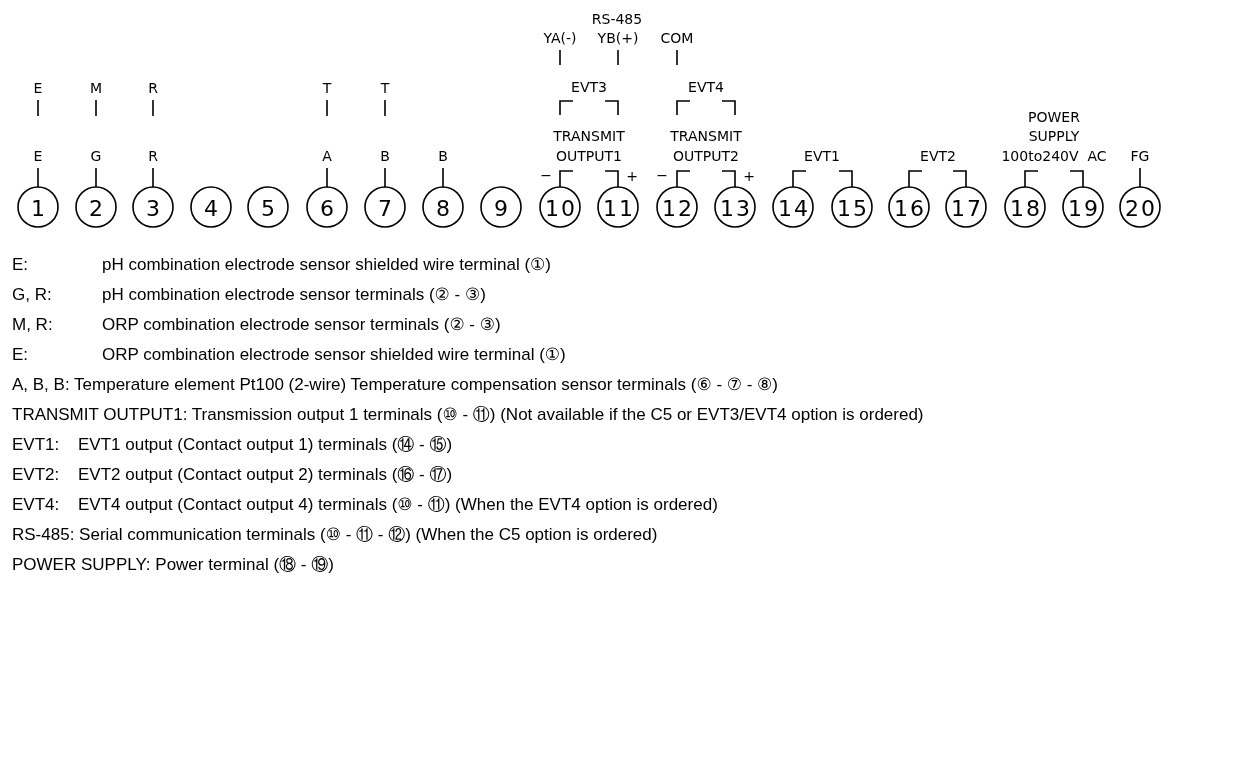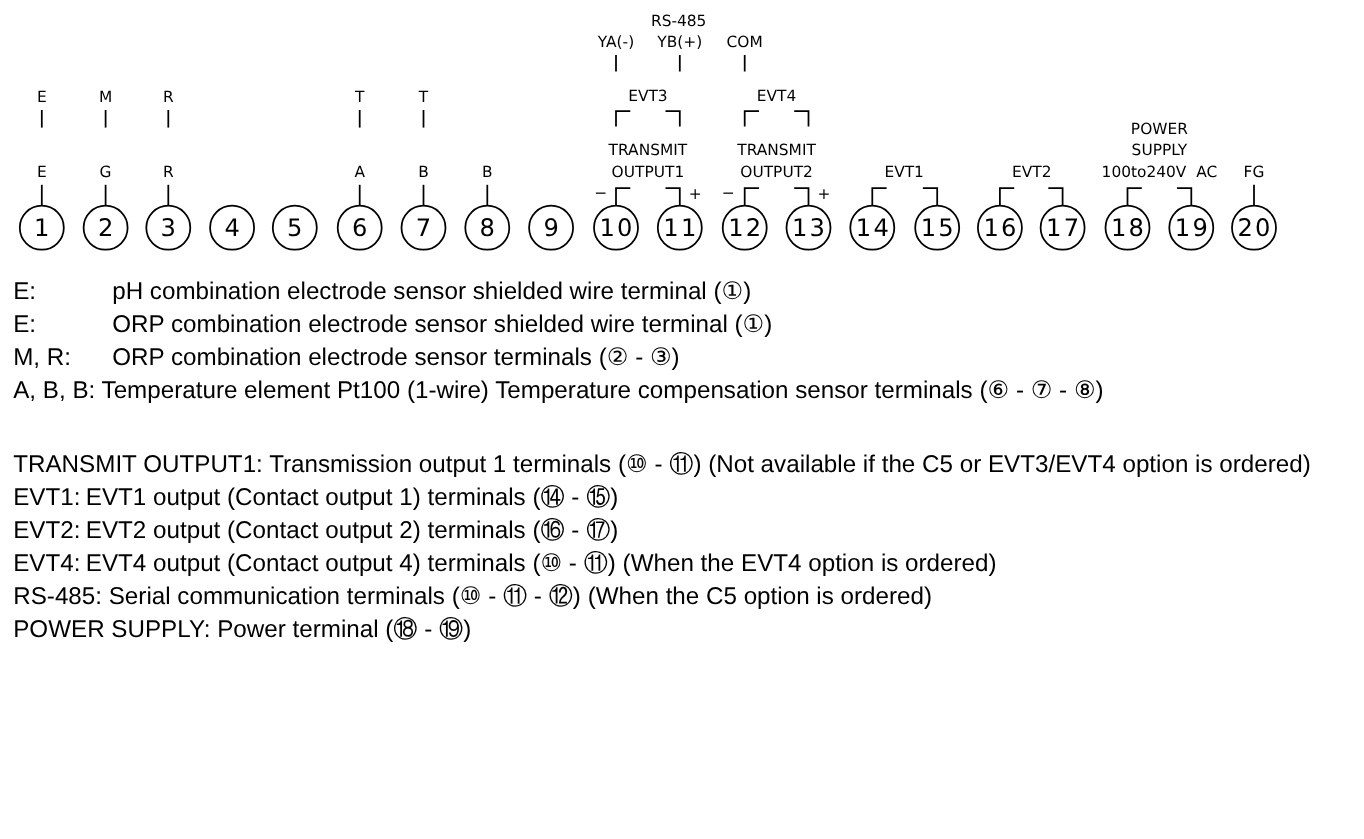--- a/index.html
+++ b/index.html
@@ -2,23 +2,23 @@
 <html><head>
 <meta charset="utf-8">
 <style>
   html, body { margin: 0; padding: 0; background: #ffffff; }
   body { width: 1240px; height: 763px; position: relative; overflow: hidden; font-family: "Liberation Sans", sans-serif; color: #000; }
   #diagram { position: absolute; left: 0; top: 0; }
   #diagram text { font-family: "DejaVu Sans", sans-serif; fill: #000; }
   .dlabel { font-size: 14px; text-anchor: middle; }
   .tnum { font-size: 22px; text-anchor: middle; dominant-baseline: central; }
   .stroke { stroke: #000; stroke-width: 1.6; fill: none; }
-  #legend { position: absolute; left: 12px; top: 250px; width: 1228px; font-size: 22px; line-height: 30px; }
+  #legend { position: absolute; left: 12px; top: 250px; width: 1228px; font-size: 17px; line-height: 30px; }
   .row { white-space: nowrap; }
-  .row.wrap { white-space: normal; margin-top: 37px; }
+  .row.wrap { white-space: normal; }
   .key { display: inline-block; }
   .key.k90 { width: 90px; }
   .key.k66 { width: 66px; }
 </style>
 </head>
 <body>
 
 <svg id="diagram" width="1240" height="240" viewBox="0 0 1240 240">
   <g id="terminals">
       <circle cx="38" cy="207" r="20" class="stroke"></circle>
@@ -124,22 +124,23 @@
 
   <text class="dlabel" x="1054" y="122">POWER</text>
   <text class="dlabel" x="1054" y="141">SUPPLY</text>
   <text class="dlabel" x="1054" y="161" xml:space="preserve">100to240V  AC</text>
   <polyline class="stroke" points="1025,187 1025,171 1038,171"></polyline>
   <polyline class="stroke" points="1070,171 1083,171 1083,187"></polyline>
 </svg>
 
 <div id="legend">
     <div class="row"><span class="key k90">E:</span><span>pH combination electrode sensor shielded wire terminal (①)</span></div>
+    <div class="row"><span class="key k90">G, R:</span><span>pH combination electrode sensor terminals (② - ③)</span></div>
+    <div class="row"><span class="key k90">M, R:</span><span>ORP combination electrode sensor terminals (② - ③)</span></div>
     <div class="row"><span class="key k90">E:</span><span>ORP combination electrode sensor shielded wire terminal (①)</span></div>
-    <div class="row"><span class="key k90">M, R:</span><span>ORP combination electrode sensor terminals (② - ③)</span></div>
-    <div class="row"><span class="key">A, B, B:</span> <span>Temperature element Pt100 (1-wire) Temperature compensation sensor terminals (⑥ - ⑦ - ⑧)</span></div>
+    <div class="row"><span class="key">A, B, B:</span> <span>Temperature element Pt100 (2-wire) Temperature compensation sensor terminals (⑥ - ⑦ - ⑧)</span></div>
     <div class="row wrap"><span class="key">TRANSMIT OUTPUT1:</span> <span>Transmission output 1 terminals (⑩ - ⑪) (Not available if the C5 or EVT3/EVT4 option is ordered)</span></div>
     <div class="row"><span class="key k66">EVT1:</span><span>EVT1 output (Contact output 1) terminals (⑭ - ⑮)</span></div>
     <div class="row"><span class="key k66">EVT2:</span><span>EVT2 output (Contact output 2) terminals (⑯ - ⑰)</span></div>
     <div class="row"><span class="key k66">EVT4:</span><span>EVT4 output (Contact output 4) terminals (⑩ - ⑪) (When the EVT4 option is ordered)</span></div>
     <div class="row"><span class="key">RS-485:</span> <span>Serial communication terminals (⑩ - ⑪ - ⑫) (When the C5 option is ordered)</span></div>
     <div class="row"><span class="key">POWER SUPPLY:</span> <span>Power terminal (⑱ - ⑲)</span></div>
   </div>
 
 </body></html>

